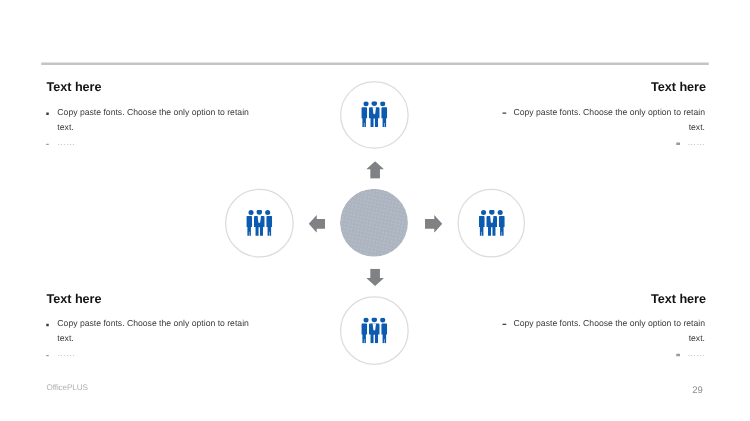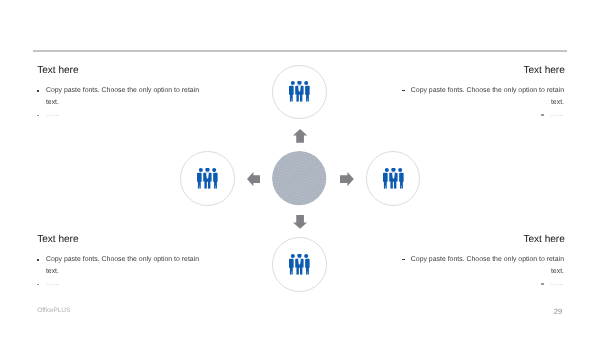--- a/index.html
+++ b/index.html
@@ -2,21 +2,21 @@
 <html style="--accent: #0d5bb0; --arrow: #808184; --hub: #acb4c0; --hubdot: #d8dde5; --ring: #dcdcdc;"><head>
 <meta charset="utf-8">
 <style>
   html,body{margin:0;padding:0;}
   :root{--accent:#0d5bb0;--arrow:#808184;--hub:#a7b0be;--hubdot:#d8dde5;--ring:#dcdcdc;}
   body{width:600px;height:337px;background:#ffffff;font-family:"Liberation Sans",sans-serif;overflow:hidden;-webkit-font-smoothing:antialiased;text-rendering:geometricPrecision;}
   .slide{position:relative;width:600px;height:337px;background:#fff;}
   .top-rule{position:absolute;left:32.7px;top:50.1px;width:534.3px;height:1.5px;background:#c4c4c4;}
   .blk{position:absolute;width:165px;}
   .tr,.br{width:168px;}
-  .blk h2{margin:0 0 0 1.3px;font-size:10.15px;font-weight:400;color:#141414;line-height:1;letter-spacing:-0.03px;}
+  .blk h2{margin:0 0 0 1.3px;font-size:10.15px;font-weight:700;color:#141414;line-height:1;letter-spacing:-0.03px;}
   .blk ul{margin:8.5px 0 0 0;padding:0;list-style:none;}
   .blk li{font-size:6.92px;color:#3a3a3a;line-height:12.2px;position:relative;padding-left:10px;}
   .blk li::before{content:"";position:absolute;left:0.85px;top:5.55px;width:2.5px;height:1.3px;background:#3f3f3f;}
   .blk li.dots{color:#b9b9b9;letter-spacing:0.15px;}
   .blk li.dots::before{background:#9a9a9a;}
   .tl{left:35.9px;top:66.2px;}
   .bl{left:35.9px;top:235.2px;}
   .tr{left:396px;top:66.2px;text-align:right;}
   .br{left:396px;top:235.2px;text-align:right;}
   .tr li,.br li{padding-left:0;}

